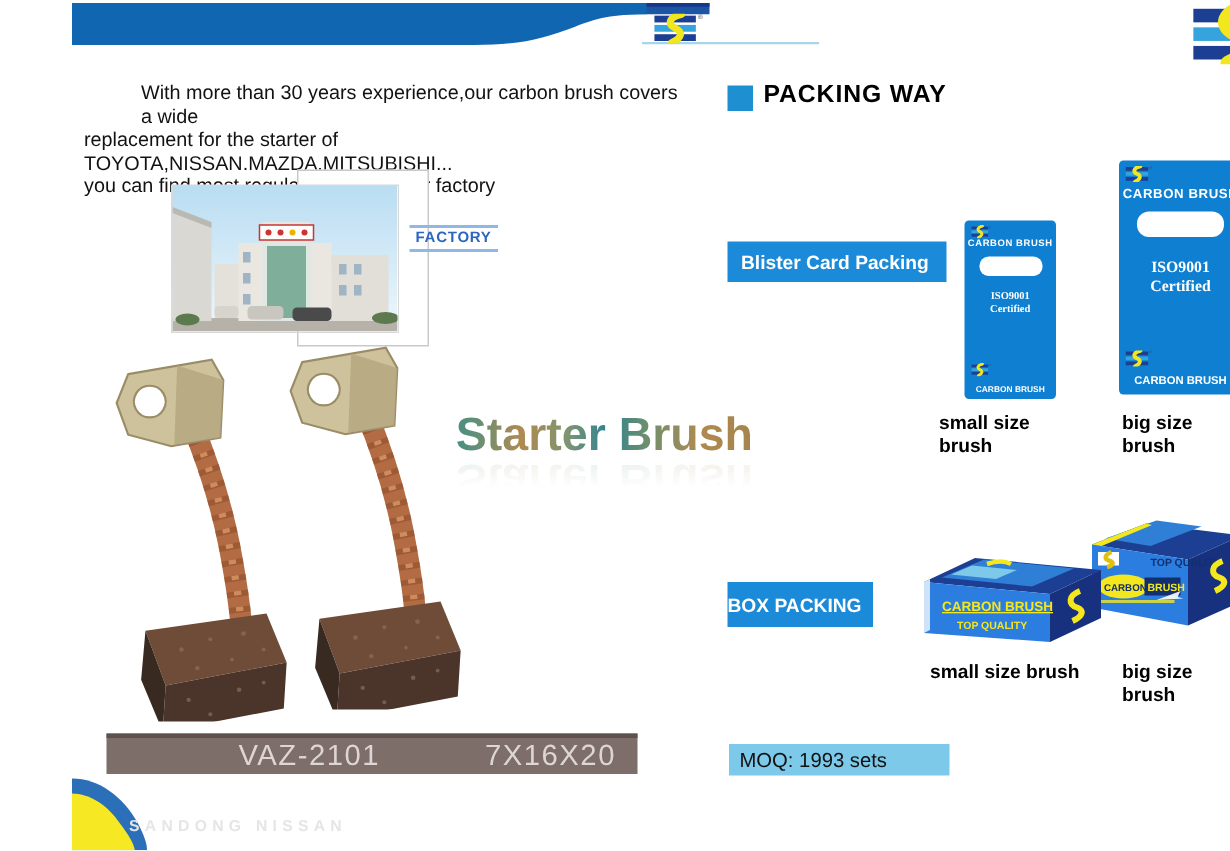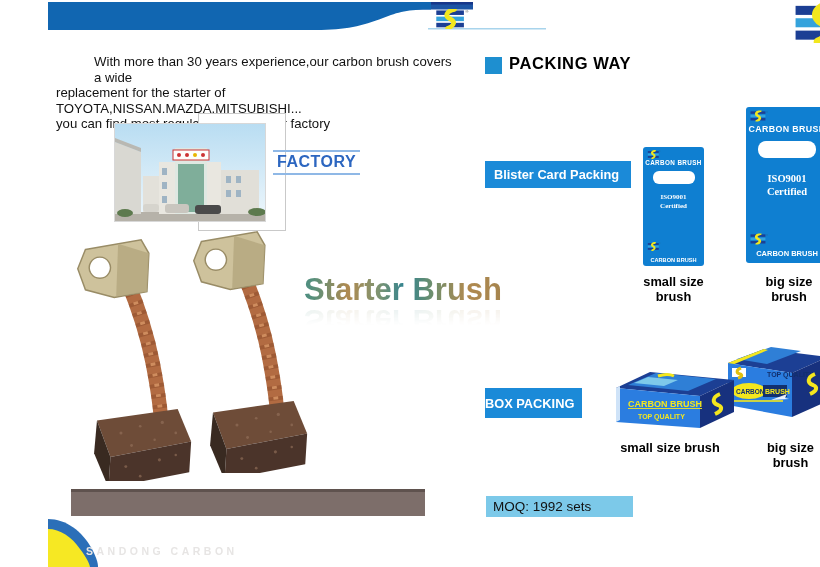--- a/index.html
+++ b/index.html
@@ -12,21 +12,21 @@
   #logo-small{left:383px;top:9px;}
   #logo-big{left:743px;top:3px;}
 
   
   .intro{left:8px;top:54px;width:404px;font-size:13.2px;line-height:15.5px;color:#121212;}
   .intro .l0{padding-left:38px;}
 
   
   .factory-frame{left:150px;top:113px;width:86px;height:116px;border:1px solid #c9c9c9;background:#fff;}
   .factory-photo{left:67px;top:124px;width:150px;height:97px;box-shadow:0 0 0 1px #d8d8d8;}
-  .factory-label{left:225px;top:150px;color:#2c66c0;font-weight:bold;font-size:16px;letter-spacing:.5px;
+  .factory-label{left:225px;top:150px;color:#2c66c0;font-weight:bold;font-size:10px;letter-spacing:.5px;
                  padding:1px 4px 2px 4px;border-top:2px solid #8fb8e6;border-bottom:2px solid #8fb8e6;}
 
   
   .title-wrap{left:234px;top:272px;width:220px;}
   .title{font-size:31px;font-weight:bold;letter-spacing:0px;white-space:nowrap;
          background:linear-gradient(90deg,#35868e 0%,#57907c 14%,#b08a50 30%,#7d9472 44%,#2f8391 56%,#6d8f6d 68%,#b08a50 84%,#a5844e 100%);
          -webkit-background-clip:text;background-clip:text;-webkit-text-fill-color:transparent;color:#4a8b84;text-align:right;}
   .title-reflect{transform:scaleY(-1);opacity:.22;margin-top:-6px;
          -webkit-mask-image:linear-gradient(0deg,rgba(0,0,0,.7),transparent 65%);
          mask-image:linear-gradient(0deg,rgba(0,0,0,.7),transparent 65%);}
@@ -66,21 +66,21 @@
   .card-small .cert{font-size:7px;margin-top:9px;line-height:9px;}
   .card-big .cert{font-size:10.5px;margin-top:14px;line-height:13px;}
   .card .card-logo{position:absolute;left:4px;}
   .card .card-logo.top{top:3px;}
   .card-small .card-logo.bottom{top:95px;}
   .card-big .card-logo.bottom{top:126px;}
   .card .footer-brand{position:absolute;left:0;right:0;font-weight:bold;}
   .card-small .footer-brand{bottom:3px;font-size:5.6px;}
   .card-big .footer-brand{bottom:5px;font-size:7.5px;}
 
-  .caption{font-weight:bold;font-size:12.8px;color:#000;text-align:center;}
+  .caption{font-weight:bold;font-size:12.8px;color:#000;}
   .cap-blister-small{left:578px;top:274px;width:95px;}
   .cap-blister-big{left:700px;top:274px;width:82px;}
   .cap-box-small{left:572px;top:440px;width:100px;}
   .cap-box-big{left:700px;top:440px;width:85px;}
 
   #box-small-svg{left:556px;top:364px;}
   #box-big-svg{left:675px;top:342px;}
 
   .moq-bar{left:438px;top:496px;width:140px;height:21px;background:#7cc9e9;color:#111;
            font-size:13.5px;display:flex;align-items:center;padding-left:7px;}
@@ -195,27 +195,29 @@
     <use href="#brush" x="2" y="8" width="130" height="245"></use>
     <use href="#brush" x="118" y="0" width="130" height="245"></use>
   </svg>
 
   <div class="abs title-wrap">
     <div class="title">Starter Brush</div>
     <div class="title title-reflect">Starter Brush</div>
   </div>
 
   <div class="abs model-bar">
+    <span class="model">VAZ-2101</span>
+    <span class="dims">7X16X20</span>
   </div>
 
   <svg id="corner-svg" class="abs" width="52" height="53">
     <path d="M0,5 C18,5 34,17 44,35 C48,43 50,48 50,53 L0,53 Z" fill="#2b6fb8"></path>
     <path d="M0,15 C12,15 24,23 32,35 C38,43 41,48 42,53 L0,53 Z" fill="#f6e823"></path>
   </svg>
-  <div class="abs watermark">SANDONG CARBON</div>
+  <div class="abs watermark">SANDONG NISSAN</div>
 
   <div class="abs pw-bullet"></div>
   <div class="abs pw-heading">PACKING WAY</div>
 
   <div class="abs blue-label blister-label">Blister Card Packing</div>
 
   <div class="abs card card-small">
     <svg class="card-logo top" width="14" height="9" viewBox="0 0 62 42">
         <use href="#slogo"></use>
       </svg>
@@ -276,15 +278,15 @@
     <text x="24" y="43" font-size="9" font-weight="bold" fill="#f4e71e" text-decoration="underline" font-family="Liberation Sans, sans-serif">CARBON BRUSH</text>
     <text x="34" y="55" font-size="7" font-weight="bold" fill="#f4e71e" font-family="Liberation Sans, sans-serif">TOP QUALITY</text>
     <path d="M116,30 C108,33 108,39 114,41 C119,43 118,47 111,50" stroke="#f4e71e" stroke-width="4" fill="none"></path>
     <rect x="56,10" y="10" width="0" height="0" fill="none"></rect>
     <path d="M54,12 C60,10 66,10 70,12" stroke="#f4e71e" stroke-width="3" fill="none"></path>
   </svg>
 
   <div class="abs caption cap-box-small">small size brush</div>
   <div class="abs caption cap-box-big">big size brush</div>
 
-  <div class="abs moq-bar">MOQ: 1992 sets</div>
+  <div class="abs moq-bar">MOQ: 1993 sets</div>
 
 </div>
 
 </body></html>

